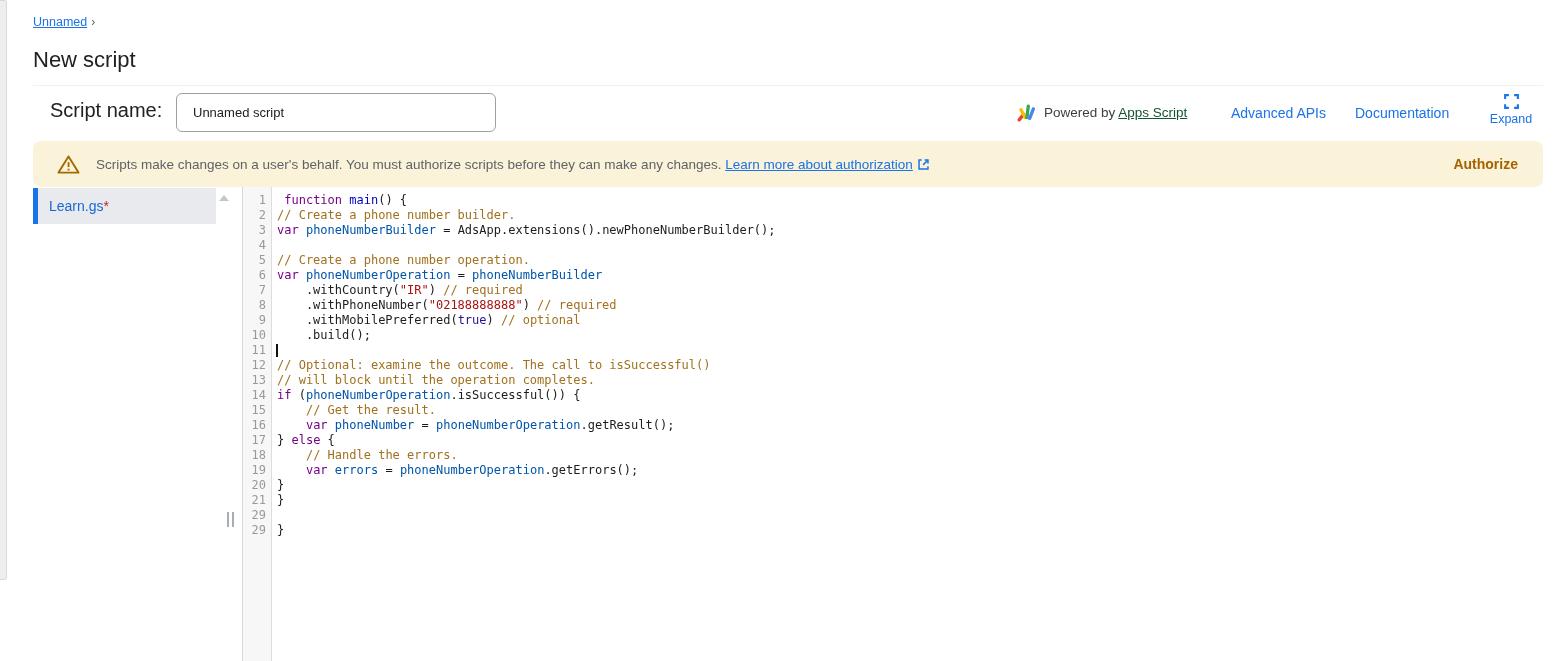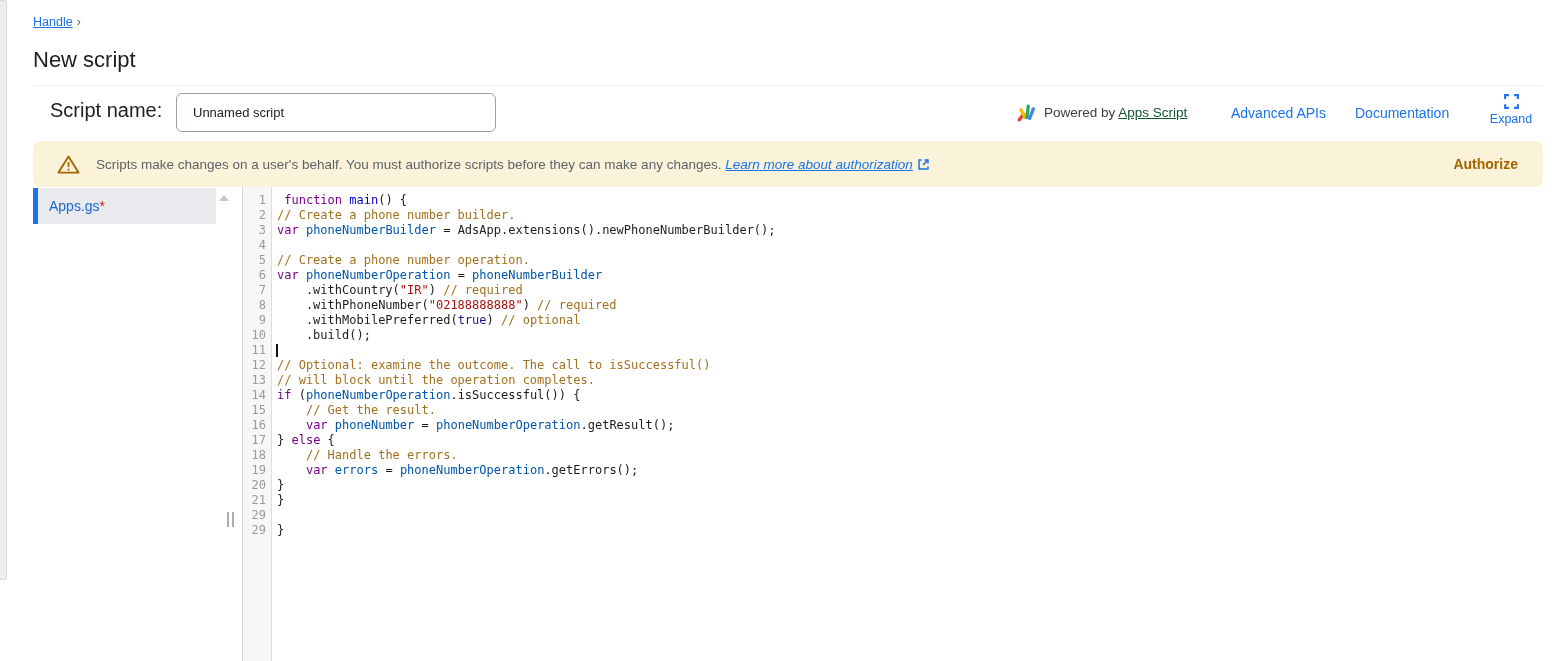--- a/index.html
+++ b/index.html
@@ -32,21 +32,21 @@
     font-size:14px; color:#1a73e8; cursor:pointer; }
   .hlink.adv { left:1198px; }
   .hlink.doc { left:1322px; }
   .expand { position:absolute; left:1446px; top:8px; width:64px; display:flex; flex-direction:column;
     align-items:center; gap:3px; color:#1a73e8; font-size:12.5px; cursor:pointer; }
 
   
   .banner { position:absolute; left:33px; top:141px; width:1510px; height:46px;
     border-radius:8px; display:flex; align-items:center; }
   .banner .msg { margin-left:16px; font-size:13.5px; color:#5f6368; }
-  .banner .msg a { color:#1a73e8; text-decoration:underline; cursor:pointer;font-style:italic; }
+  .banner .msg a { color:#1a73e8; text-decoration:underline; cursor:pointer; }
   .banner .warn-ic { margin-left:24px; display:flex; }
   .banner .ext-ic { margin-left:4px; display:inline-flex; vertical-align:-2px; }
   .authorize { margin-left:auto; margin-right:25px; font-size:14px; font-weight:700; cursor:pointer; }
 
   
   .file-tab { position:absolute; left:33px; top:188px; width:183px; height:36px;
     background:#e8eaee; border-left:5px solid #1a73e8; display:flex; align-items:center;
     font-size:14px; cursor:pointer; }
   .file-tab .fname { margin-left:11px; color:#1967d2; }
   .file-tab .star { color:#c5221f; }
@@ -70,21 +70,21 @@
   .caret-bar { position:absolute; left:-1px; top:1px; width:1.5px; height:13px; background:#111; }
 </style>
 </head>
 <body>
 
 <div id="stage">
 
   <div class="left-strip"></div>
 
   <div class="breadcrumb">
-    <a>Handle</a><span class="chev">›</span>
+    <a>Unnamed</a><span class="chev">›</span>
   </div>
 
   <div class="page-title">New script</div>
 
   <div class="band">
     <div class="band-label">Script name:</div>
     <input class="name-input" value="Unnamed script" style="">
     <div class="powered">
       <span style="display:flex">
         <svg width="22" height="22" viewBox="0 0 24 24">
@@ -129,21 +129,21 @@
           <path d="M5 2.2 H2.2 V11.8 H11.8 V9"></path>
             <path d="M8.2 2.2 H11.8 V5.8"></path>
             <path d="M11.5 2.5 L6.6 7.4"></path>
         </svg>
       </span>
     </span>
     <span class="authorize" id="authorize" style="color: rgb(165, 99, 0);">Authorize</span>
   </div>
 
   <div class="file-tab">
-    <span class="fname">Apps.gs</span>
+    <span class="fname">Learn.gs</span>
       <span class="star">*</span>
   </div>
   <div class="tab-caret"></div>
   <div class="splitter"></div>
 
   <div class="editor-edge"></div>
   <div class="gutter" id="gutter">
       <div>1</div>
       <div>2</div>
       <div>3</div>

